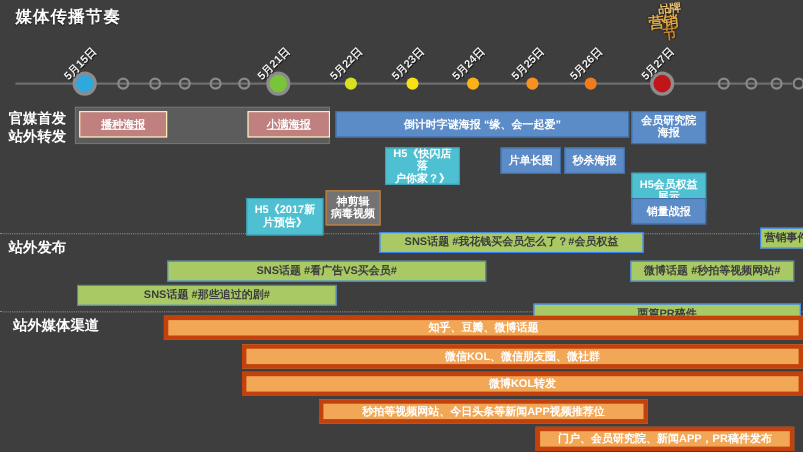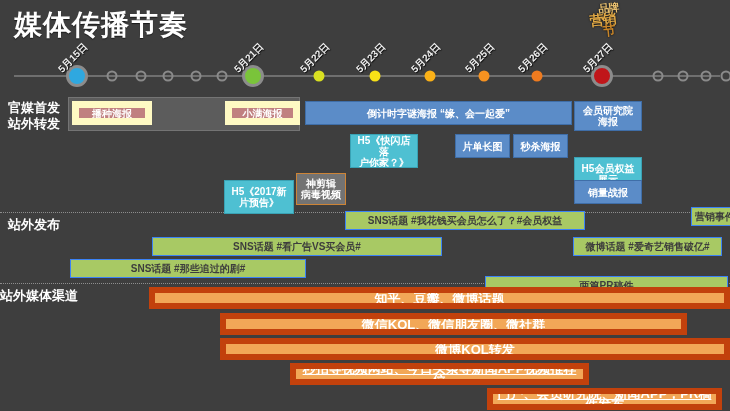--- a/index.html
+++ b/index.html
@@ -10,21 +10,21 @@
     color:#fff;
     position:relative;
   }
   #canvas{position:absolute;left:0;top:0;width:730px;height:411px;}
 
   .abs{position:absolute;box-sizing:border-box;}
 
   
   .page-title{
     left:14px;top:6px;
-    font-size:28px;font-weight:bold;letter-spacing:1px;
+    font-size:15px;font-weight:bold;letter-spacing:1px;
     color:#ffffff;
     text-shadow:0 1px 1px rgba(0,0,0,.6);
   }
 
   
   .logo{
     left:586px;top:2px;width:62px;height:42px;
     font-size:11px;font-weight:bold;line-height:11px;
     color:#d9a13a;
     text-shadow:0 0 2px #000;
@@ -90,27 +90,27 @@
   
   .bar{
     display:flex;align-items:center;justify-content:center;
     text-align:center;
     font-size:10px;font-weight:bold;
     line-height:11px;
     padding:1px 3px;
     white-space:pre-line;
     overflow:hidden;
   }
-  .bar.rose{background:#c08080;border:7px solid #fef9c3;color:#fff;text-decoration:underline;}
+  .bar.rose{background:#c08080;border:1px solid #fef9c3;color:#fff;text-decoration:underline;}
   .bar.blue{background:#5b8cc8;border:1px solid #3f6ea8;color:#fff;}
   .bar.cyan{background:#4ec0d2;border:1px solid #39a2b4;color:#fff;}
   .bar.orange{background:#737373;border:1px solid #cd8436;color:#fff;}
   .bar.green{background:#a8c964;border:1px solid #3b82f6;color:#3d3d3d;}
   .bar.green b, .bar.green{font-weight:bold;}
-  .bar.orangebig{background:#f2a757;border:6px solid #c2410c;color:#fff;font-size:13px;text-decoration:underline;}
+  .bar.orangebig{background:#f2a757;border:4px solid #c2410c;color:#fff;font-size:10px;}
 </style>
 </head>
 <body>
 
 <div id="canvas">
 
   <div class="abs page-title">媒体传播节奏</div>
 
   <div class="abs logo">
     <span class="l1">品牌</span>
@@ -154,21 +154,21 @@
       <div class="abs divider" style="top: 283px;"></div>
     </div>
 
   <div class="abs sec-label" style="left:8px;top:100px;">
     <div>官媒首发</div>
     <div>站外转发</div>
   </div>
   <div class="abs sec-label" style="left:8px;top:217px;">
     <div>站外发布</div>
   </div>
-  <div class="abs sec-label" style="left:0;top:288px;">
+  <div class="abs sec-label" style="left:12px;top:288px;">
     <div>站外媒体渠道</div>
   </div>
 
   <div class="abs overlay-panel" style="left:68px;top:97px;width:232px;height:34px;"></div>
 
   <div id="bars-official">
       <div class="abs bar rose" style="left: 72px; top: 101px; width: 80px; height: 24px;">播种海报</div>
       <div class="abs bar rose" style="left: 225px; top: 101px; width: 75px; height: 24px;">小满海报</div>
       <div class="abs bar blue" style="left: 305px; top: 101px; width: 267px; height: 24px;">倒计时字谜海报 “缘、会一起爱”</div>
       <div class="abs bar blue" style="left: 574px; top: 101px; width: 68px; height: 30px;">会员研究院
@@ -184,25 +184,25 @@
       <div class="abs bar orange" style="left: 296px; top: 173px; width: 50px; height: 32px;">神剪辑
 病毒视频</div>
       <div class="abs bar blue" style="left: 574px; top: 180px; width: 68px; height: 24px;">销量战报</div>
     </div>
 
 
   <div id="bars-offsite">
       <div class="abs bar green" style="left: 345px; top: 211px; width: 240px; height: 19px;">SNS话题 #我花钱买会员怎么了？#会员权益</div>
       <div class="abs bar green" style="left: 660px; top: 207px; width: 48px; height: 19px; margin-left: 31px;">营销事件</div>
       <div class="abs bar green" style="left: 152px; top: 237px; width: 290px; height: 19px;">SNS话题 #看广告VS买会员#</div>
-      <div class="abs bar green" style="left: 573px; top: 237px; width: 149px; height: 19px;">微博话题 #爱奇艺销售破亿#</div>
+      <div class="abs bar green" style="left: 573px; top: 237px; width: 149px; height: 19px;">微博话题 #秒拍等视频网站#</div>
       <div class="abs bar green" style="left: 70px; top: 259px; width: 236px; height: 19px;">SNS话题 #那些追过的剧#</div>
       <div class="abs bar green" style="left: 485px; top: 276px; width: 243px; height: 19px;">两篇PR稿件</div>
     </div>
   <div id="bars-channels">
       <div class="abs bar orangebig" style="left: 149px; top: 287px; width: 581px; height: 22px;">知乎、豆瓣、微博话题</div>
-      <div class="abs bar orangebig" style="left: 220px; top: 313px; width: 467px; height: 22px;">微信KOL、微信朋友圈、微社群</div>
+      <div class="abs bar orangebig" style="left: 220px; top: 313px; width: 510px; height: 22px;">微信KOL、微信朋友圈、微社群</div>
       <div class="abs bar orangebig" style="left: 220px; top: 338px; width: 510px; height: 22px;">微博KOL转发</div>
       <div class="abs bar orangebig" style="left: 290px; top: 363px; width: 299px; height: 22px;">秒拍等视频网站、今日头条等新闻APP视频推荐位</div>
       <div class="abs bar orangebig" style="left: 487px; top: 388px; width: 235px; height: 22px;">门户、会员研究院、新闻APP，PR稿件发布</div>
     </div>
 
 </div>
 
 </body></html>

